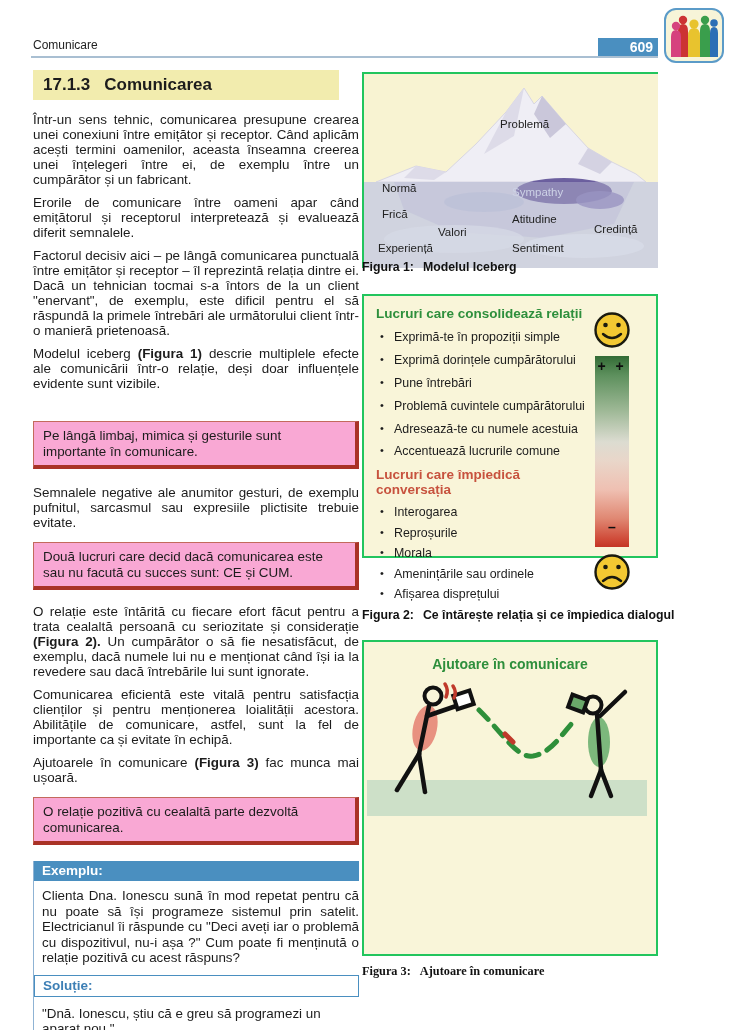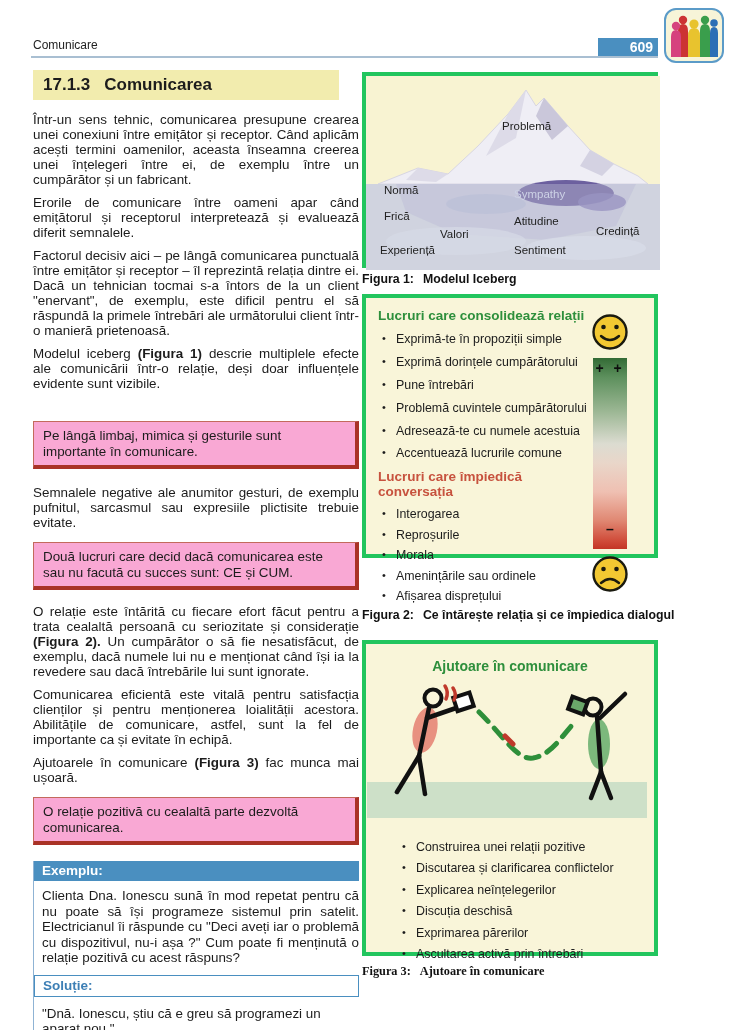--- a/index.html
+++ b/index.html
@@ -27,26 +27,26 @@
   .mb-md{margin-bottom:14px;}
   .example-wrap{border-left:1px solid #8fb3d4;margin-top:4px;}
   .example-header{background:#4a8fc0;color:#ffffff;font-weight:bold;font-size:13.5px;
     padding:2px 8px 3px 8px;}
   .example-body{font-size:13.4px;line-height:15.5px;text-align:justify;padding:7px 0 9px 8px;}
   .solution-header{border:1px solid #4a8fc0;color:#3d7fb5;font-weight:bold;font-size:13.5px;
     padding:2px 8px 3px 8px;}
   .solution-text{font-size:13.4px;padding:9px 0 0 8px;}
   
   .figure-box{position:absolute;left:362px;width:296px;background:#f9f5d9;
-    border:4px solid #22c55e;box-sizing:border-box;}
+    border:2px solid #22c55e;box-sizing:border-box;}
   .fig1{top:72px;height:196px;}
   .fig2{top:294px;height:264px;}
   .fig3{top:640px;height:316px;}
   .fig-caption{position:absolute;left:362px;font-size:12.3px;font-weight:bold;color:#111;}
-  .cap1{top:272px;} .cap2{top:608px;} .cap3{top:964px;font-family:Liberation Serif, serif;}
+  .cap1{top:260px;} .cap2{top:608px;} .cap3{top:964px;font-family:Liberation Serif, serif;}
   .fig-caption .cap-label{margin-right:9px;}
   
   .iceberg-label{position:absolute;font-size:11.5px;color:#222;}
   .lbl-problema{left:136px;top:44px;}
   .lbl-norma{left:18px;top:108px;}
   .lbl-sympathy{left:148px;top:112px;color:#cdd2e6;}
   .lbl-frica{left:18px;top:134px;}
   .lbl-atitudine{left:148px;top:139px;}
   .lbl-valori{left:74px;top:152px;}
   .lbl-credinta{left:230px;top:149px;}
@@ -225,24 +225,16 @@
     <path d="M138,58 l8,8" stroke="#c0392b" stroke-width="5" stroke-linecap="round"></path>
 
     <ellipse cx="232" cy="66" rx="11" ry="25" fill="#7cb87c"></ellipse>
     <circle cx="226" cy="29" r="8.5" fill="none" stroke="#111" stroke-width="4"></circle>
     <rect x="203" y="21" width="16" height="13" fill="#6aa86a" stroke="#111" stroke-width="4" transform="rotate(20 211 27)"></rect>
     <path d="M230,38 L234,94" stroke="#111" stroke-width="4.5" stroke-linecap="round" fill="none"></path>
     <path d="M233,40 L258,16" stroke="#111" stroke-width="4.5" stroke-linecap="round" fill="none"></path>
     <path d="M234,94 L224,120" stroke="#111" stroke-width="4.5" stroke-linecap="round" fill="none"></path>
     <path d="M234,94 L244,120" stroke="#111" stroke-width="4.5" stroke-linecap="round" fill="none"></path>
   </svg>
-  <ul class="fig3-list">
-      <li>Construirea unei relații pozitive</li>
-      <li>Discutarea și clarificarea conflictelor</li>
-      <li>Explicarea neînțelegerilor</li>
-      <li>Discuția deschisă</li>
-      <li>Exprimarea părerilor</li>
-      <li>Ascultarea activă prin întrebări</li>
-    </ul>
 </div>
 <div class="fig-caption cap3">
   <span class="cap-label">Figura 3:</span><span>Ajutoare în comunicare</span>
 </div>
 
 </body></html>

